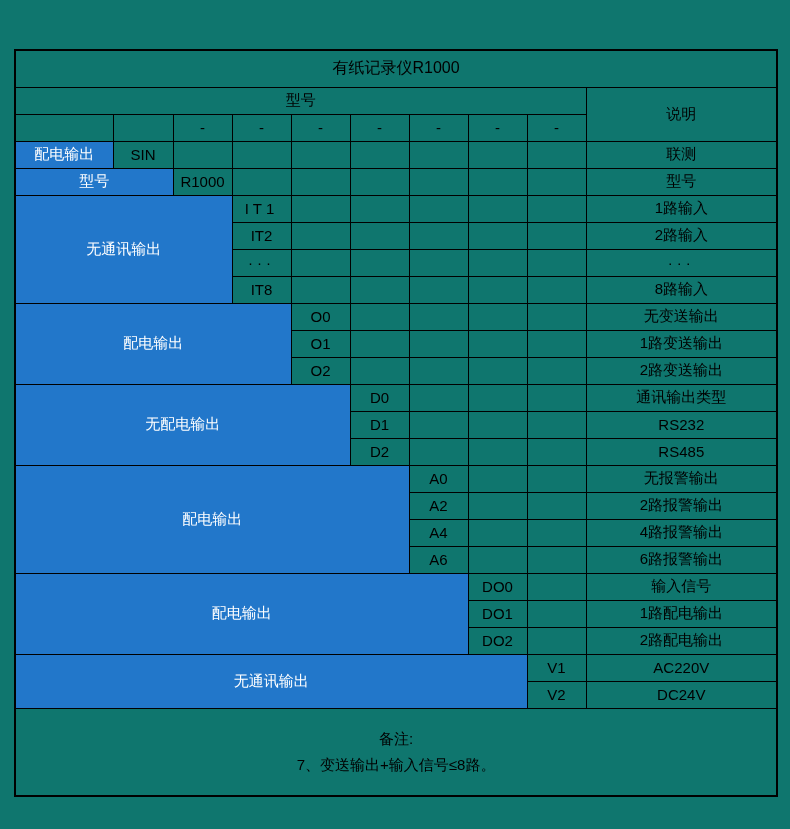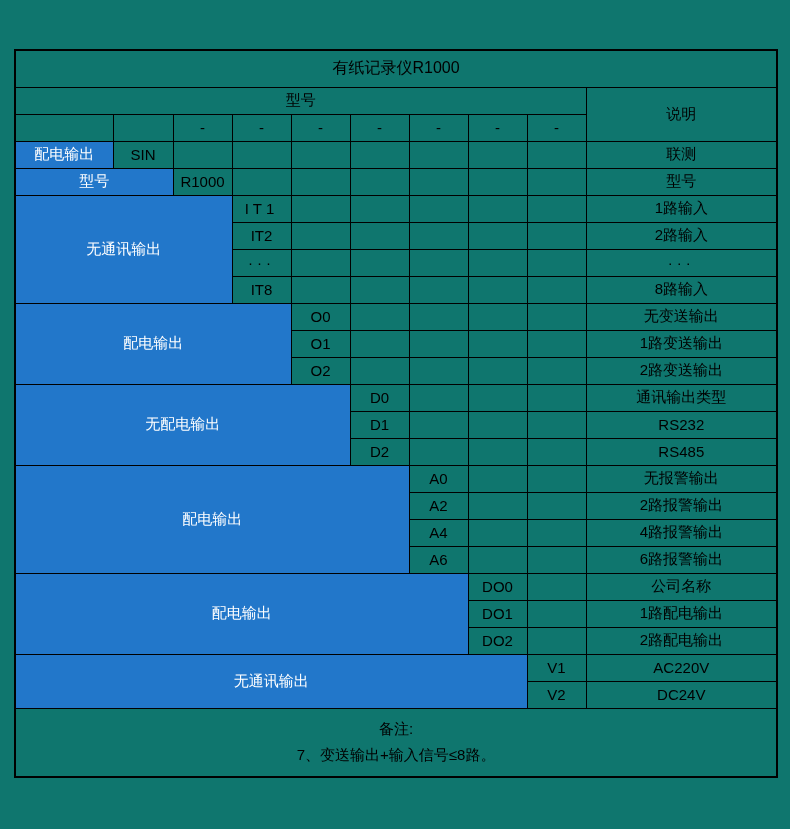--- a/index.html
+++ b/index.html
@@ -24,21 +24,21 @@
     text-align: center;
     vertical-align: middle;
     padding: 0;
     overflow: hidden;
     white-space: nowrap;
   }
   table.spec { border: 2px solid #000; }
   tr.r-title { height: 37px; }
   tr.r-hdr   { height: 27px; }
   tr.r       { height: 27px; }
-  tr.r-note  { height: 69px; }
+  tr.r-note  { height: 88px; }
   td.title-cell { font-size: 16px; }
   td.blue {
     background: var(--accent-blue);
     color: #ffffff;
   }
   td.dots { letter-spacing: 4px; }
   td.note-cell {
     text-align: left;
     vertical-align: middle;
     padding: 4px 8px 6px 7px;
@@ -221,21 +221,21 @@
       <td>A6</td>
       <td></td>
       <td></td>
       <td>6路报警输出</td>
     </tr>
 
     <tr class="r">
       <td class="blue" colspan="7" rowspan="3">配电输出</td>
       <td>DO0</td>
       <td></td>
-      <td>公司名称</td>
+      <td>输入信号</td>
     </tr>
     <tr class="r">
       <td>DO1</td>
       <td></td>
       <td>1路配电输出</td>
     </tr>
     <tr class="r">
       <td>DO2</td>
       <td></td>
       <td>2路配电输出</td>

